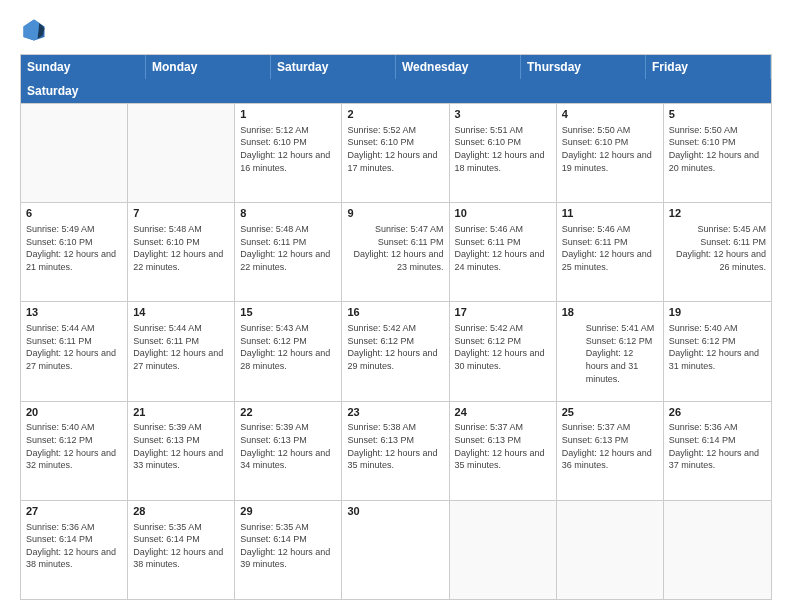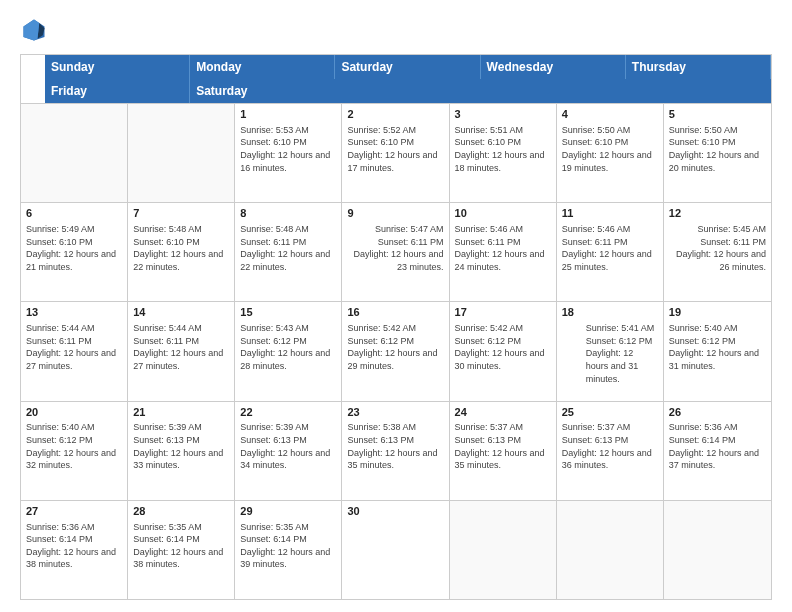--- a/index.html
+++ b/index.html
@@ -52,23 +52,22 @@
       color: #333;
     }
     .calendar {
       flex: 1;
       display: flex;
       flex-direction: column;
       border: 1px solid #ccc;
     }
     .cal-header-row {
       display: grid;
-      grid-template-columns: repeat(5, 1fr);
+      grid-template-columns: repeat(6, 1fr);
       background: #2e6db4;
-      margin-left: 24px;
     }
     .cal-header-cell {
       color: #fff;
       font-size: 12px;
       font-weight: bold;
       padding: 5px 6px;
       text-align: left;
       border-right: 1px solid #5590cc;
     }
     .cal-header-cell:last-child { border-right: none; }
@@ -138,21 +137,21 @@
         <div class="cal-header-cell">Thursday</div>
         <div class="cal-header-cell">Friday</div>
         <div class="cal-header-cell">Saturday</div>
       </div>
     <div class="cal-body">
     <div class="cal-week">
           <div class="cal-cell empty"></div>
           <div class="cal-cell empty"></div>
           <div class="cal-cell">
             <span class="day-num">1</span>
-            <div class="cell-info" style="white-space: pre-line;">Sunrise: 5:53 AM
+            <div class="cell-info" style="white-space: pre-line;">Sunrise: 5:12 AM
 Sunset: 6:10 PM
 Daylight: 12 hours and 16 minutes.</div>
           </div>
           <div class="cal-cell">
             <span class="day-num">2</span>
             <div class="cell-info" style="white-space: pre-line;">Sunrise: 5:52 AM
 Sunset: 6:10 PM
 Daylight: 12 hours and 17 minutes.</div>
           </div>
           <div class="cal-cell">

